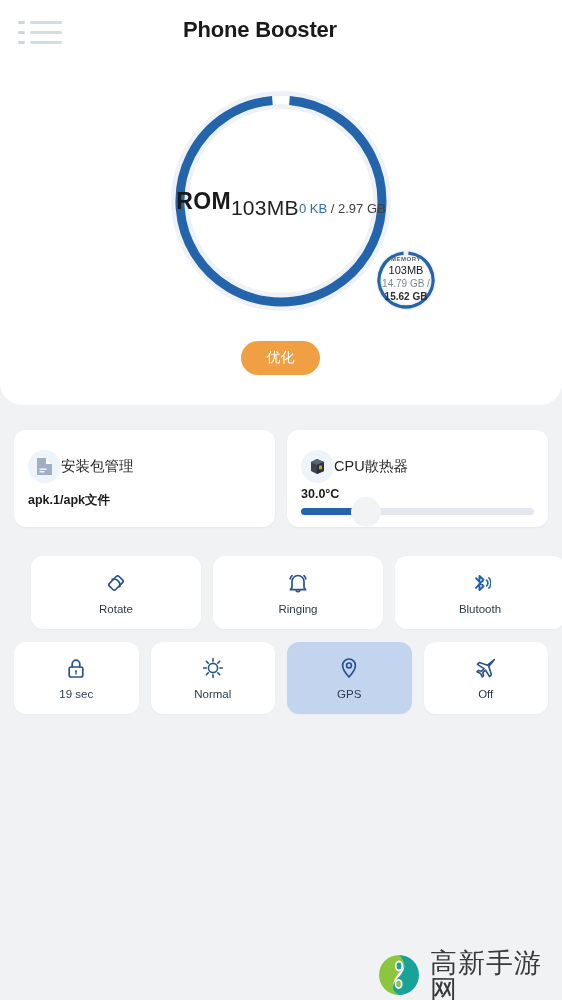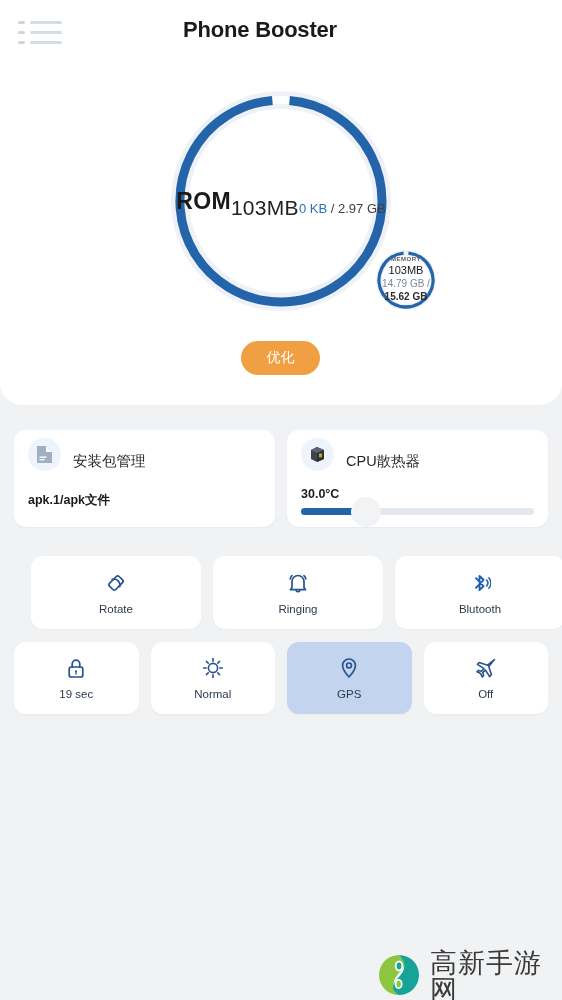--- a/index.html
+++ b/index.html
@@ -208,24 +208,23 @@
   .info-card {
     flex: 1;
     background: #ffffff;
     border-radius: 12px;
     position: relative;
     box-shadow: 0 1px 2px rgba(30,40,60,0.05);
   }
   .info-head {
     position: absolute;
     left: 14px;
-    top: 8px;
-    display: flex;
-    align-items: flex-end;
-    gap: 12px;
+    top: 20px;
+    display: flex;
+    align-items: center;
   }
   .icon-circle {
     width: 33px;
     height: 33px;
     border-radius: 50%;
     background: #eef4fb;
     display: flex;
     align-items: center;
     justify-content: center;
   }

